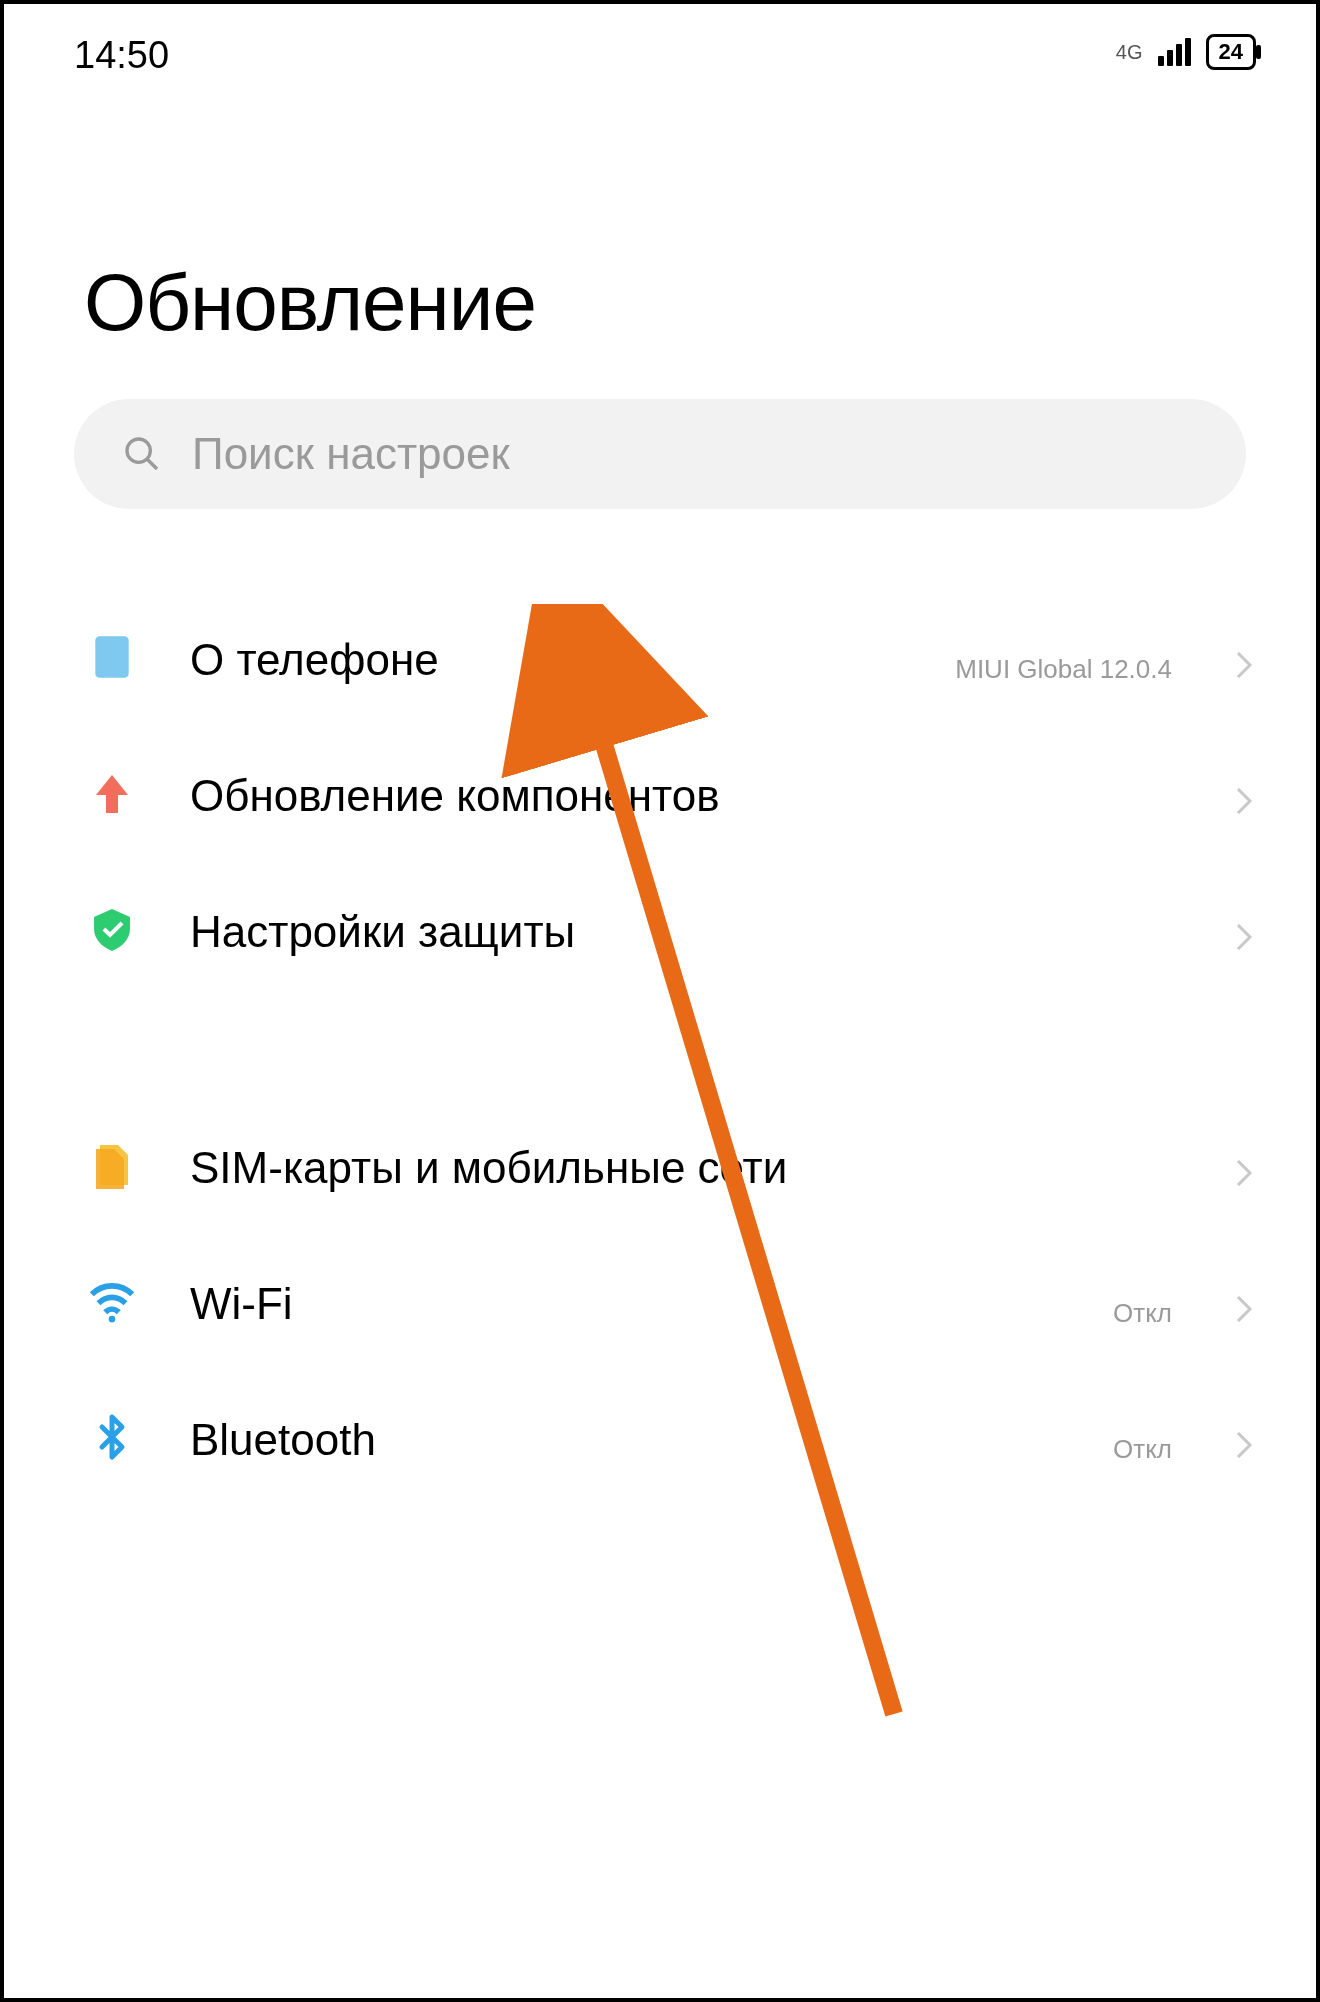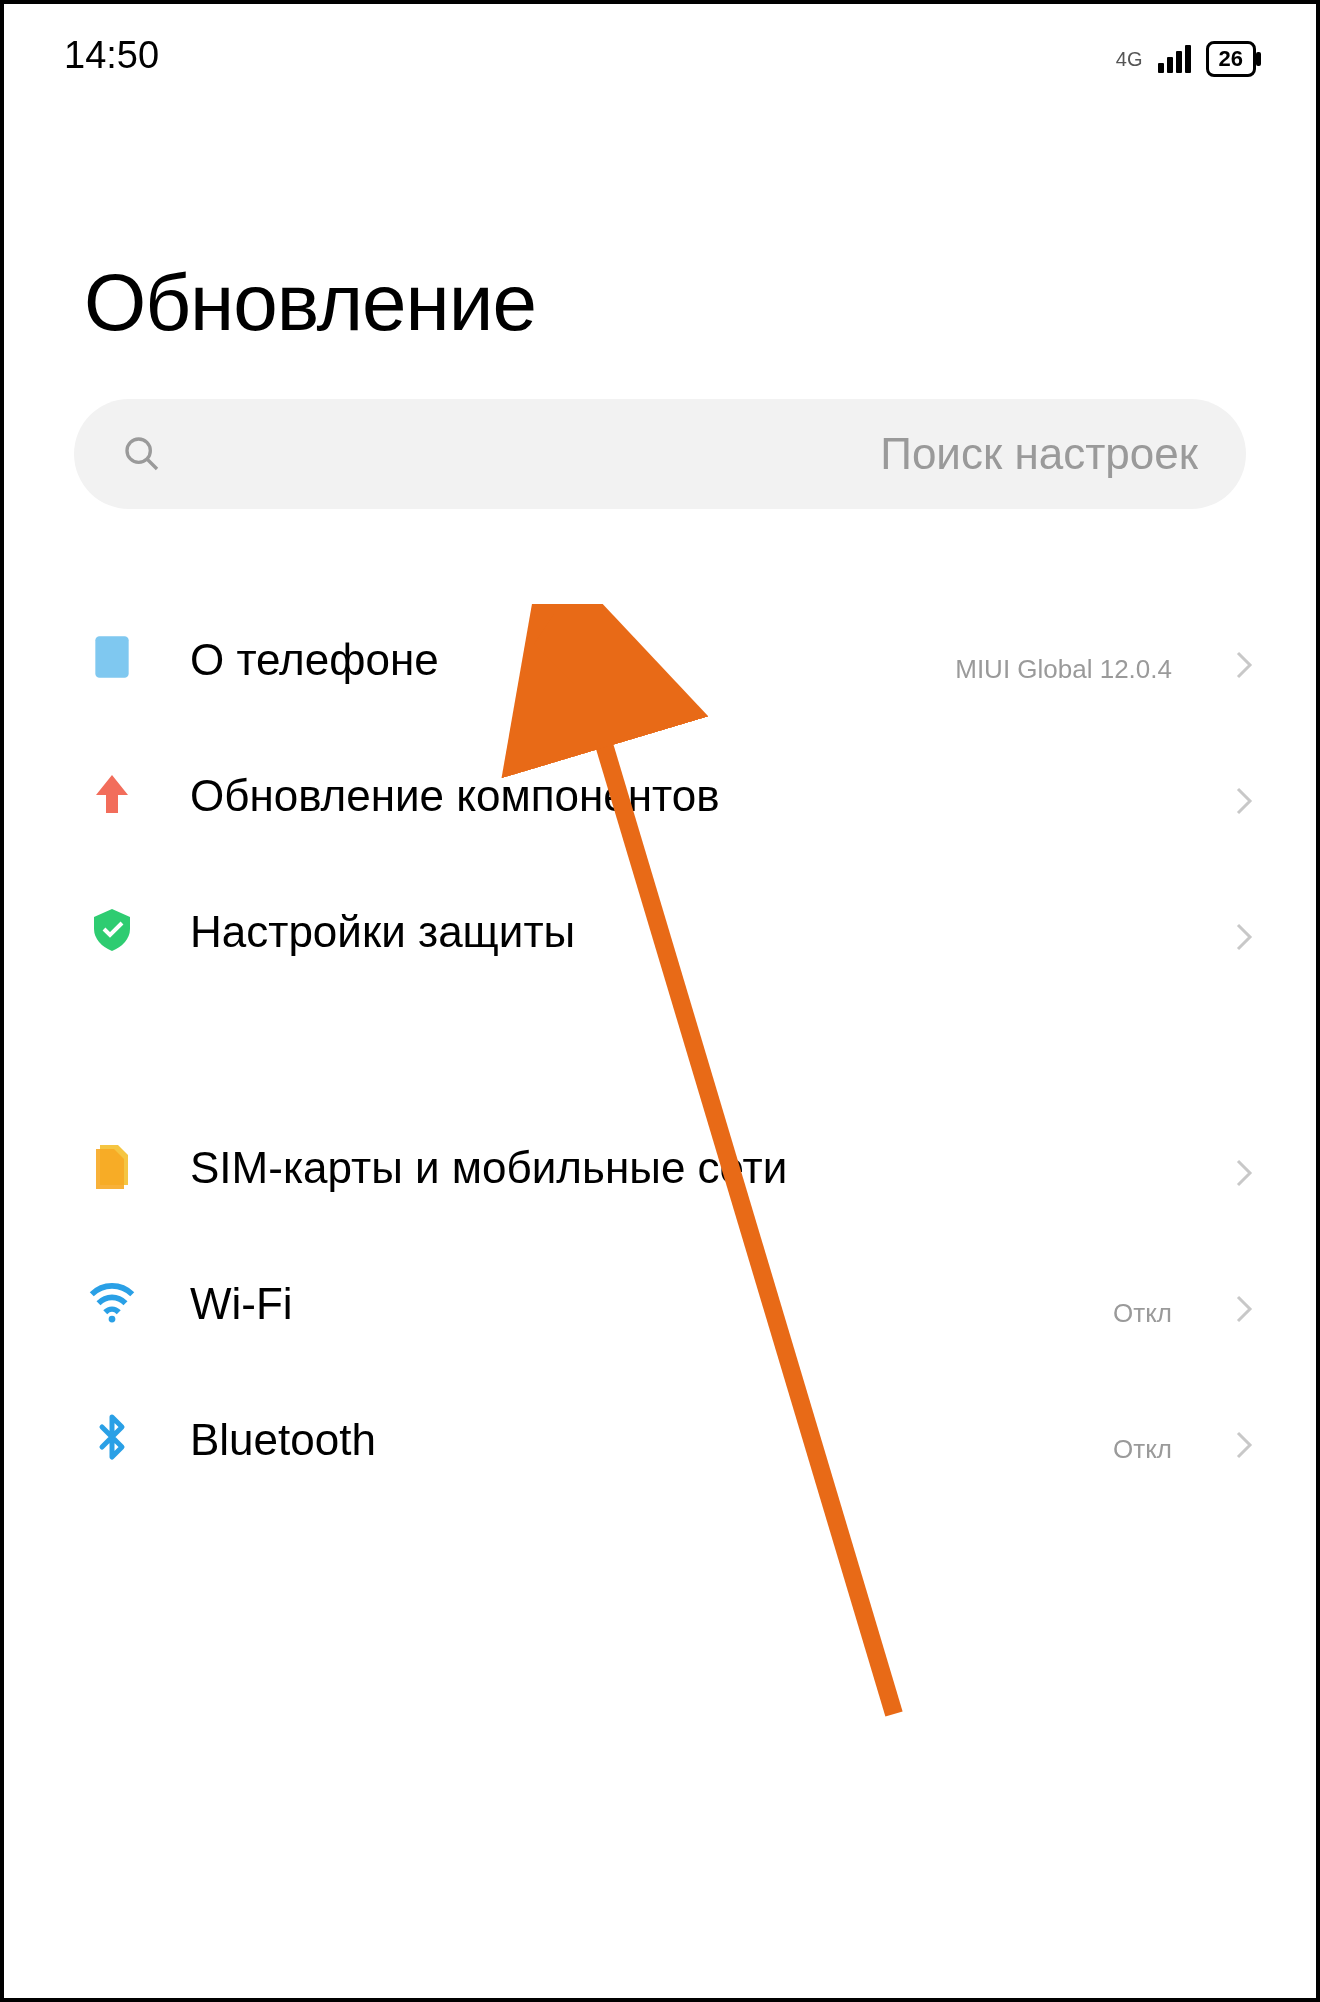--- a/index.html
+++ b/index.html
@@ -8,24 +8,25 @@
     font-family: -apple-system, "Helvetica Neue", Arial, sans-serif;
     background: #fff;
     color: #000;
     border: 4px solid #000;
     position: relative;
   }
   
   .status-bar {
     display: flex;
     justify-content: space-between;
-    align-items: flex-end;
+    align-items: flex-start;
     padding: 30px 60px 10px 60px;
     font-size: 38px;
     font-weight: 500;
+    margin-left: 10px;
   }
   .status-right { display: flex; align-items: center; gap: 15px; }
   .net-label { font-size: 20px; line-height: 1; color:#555; }
   .signal { display: flex; align-items: flex-end; gap: 3px; }
   .signal span { width: 6px; background:#000; border-radius:1px; }
   .signal span:nth-child(1){height:10px;}
   .signal span:nth-child(2){height:16px;}
   .signal span:nth-child(3){height:22px;}
   .signal span:nth-child(4){height:28px;}
   .battery {
@@ -52,21 +53,21 @@
     background: #f2f2f2;
     border-radius: 60px;
     display: flex;
     align-items: center;
     padding: 30px 48px;
     gap: 30px;
   }
   .search-bar svg { flex-shrink:0; }
   .search-bar input {
     border: none; background: transparent; outline: none;
-    font-size: 44px; color: #9a9a9a; width: 100%; text-align: right;
+    font-size: 44px; color: #9a9a9a; width: 100%;
   }
   .search-bar input::placeholder { color:#9a9a9a; }
   
   .list { margin-top: 80px; }
   .list-item {
     display: flex;
     align-items: flex-end;
     padding: 40px 60px 40px 80px;
     gap: 50px;
   }
@@ -102,21 +103,21 @@
   <div>14:50</div>
   <div class="status-right">
     <span class="net-label">4G</span>
     <span class="signal">
       <span></span>
         <span></span>
         <span></span>
         <span></span>
     </span>
     <span class="battery">
-      <span>26</span>
+      <span>24</span>
     </span>
   </div>
 </div>
 
 <h1 class="page-title">Обновление</h1>
 
 <div class="search-bar">
   <svg width="40" height="40" viewBox="0 0 24 24" fill="none" stroke="#9a9a9a" stroke-width="2">
     <circle cx="10" cy="10" r="7"></circle>
     <line x1="21" y1="21" x2="15" y2="15"></line>

